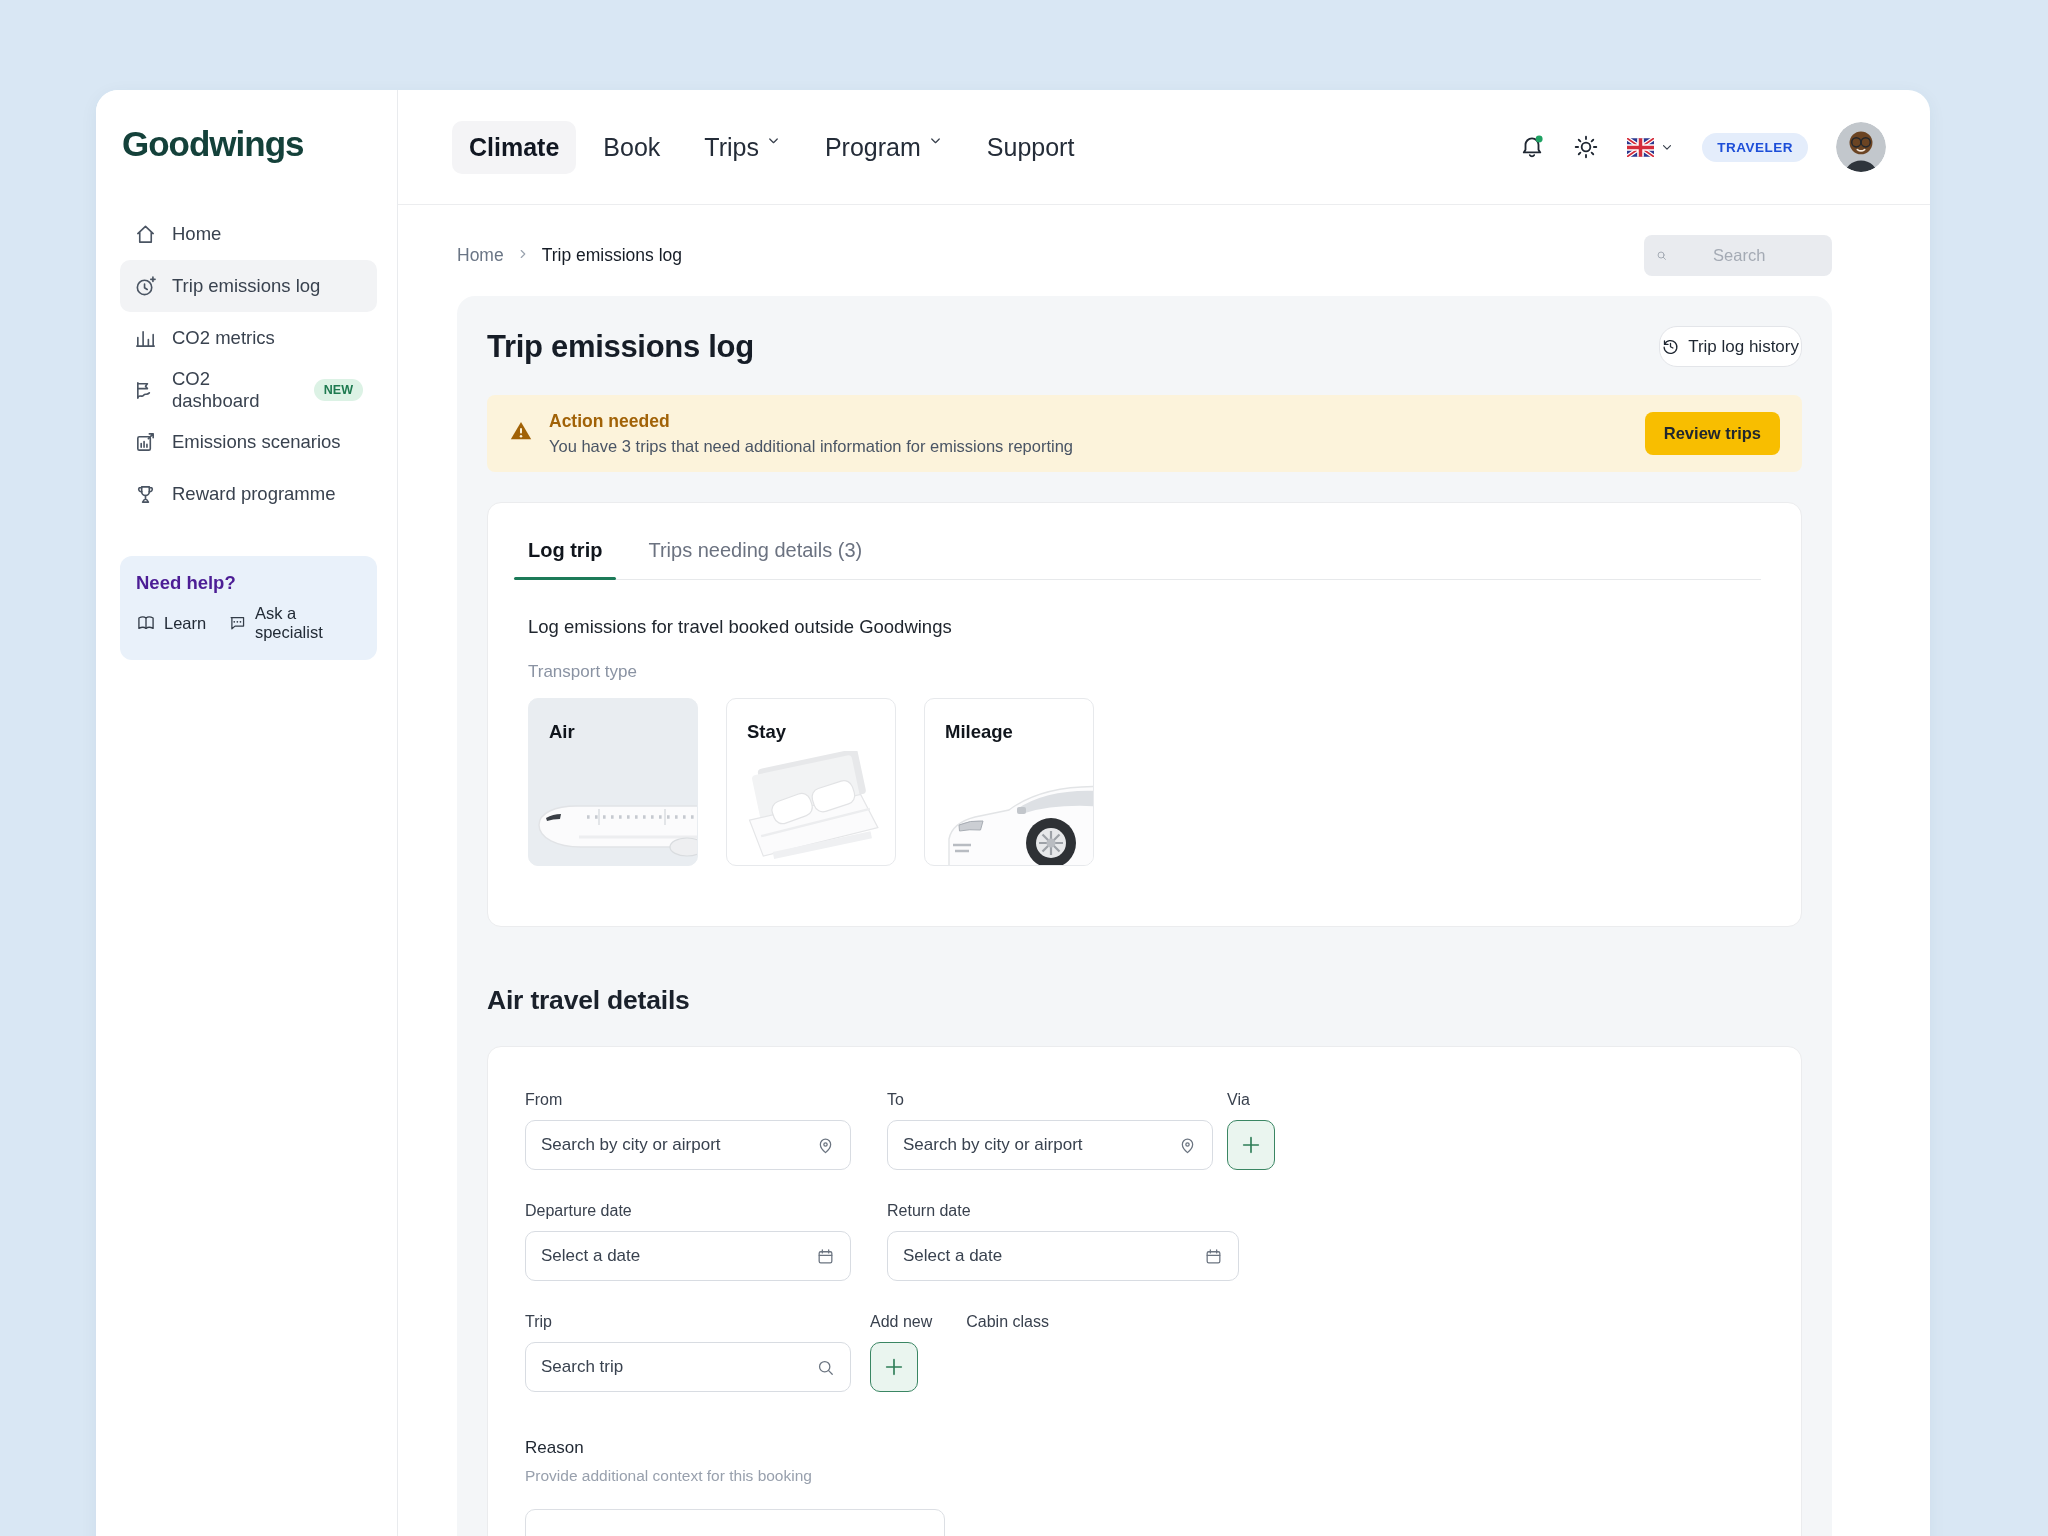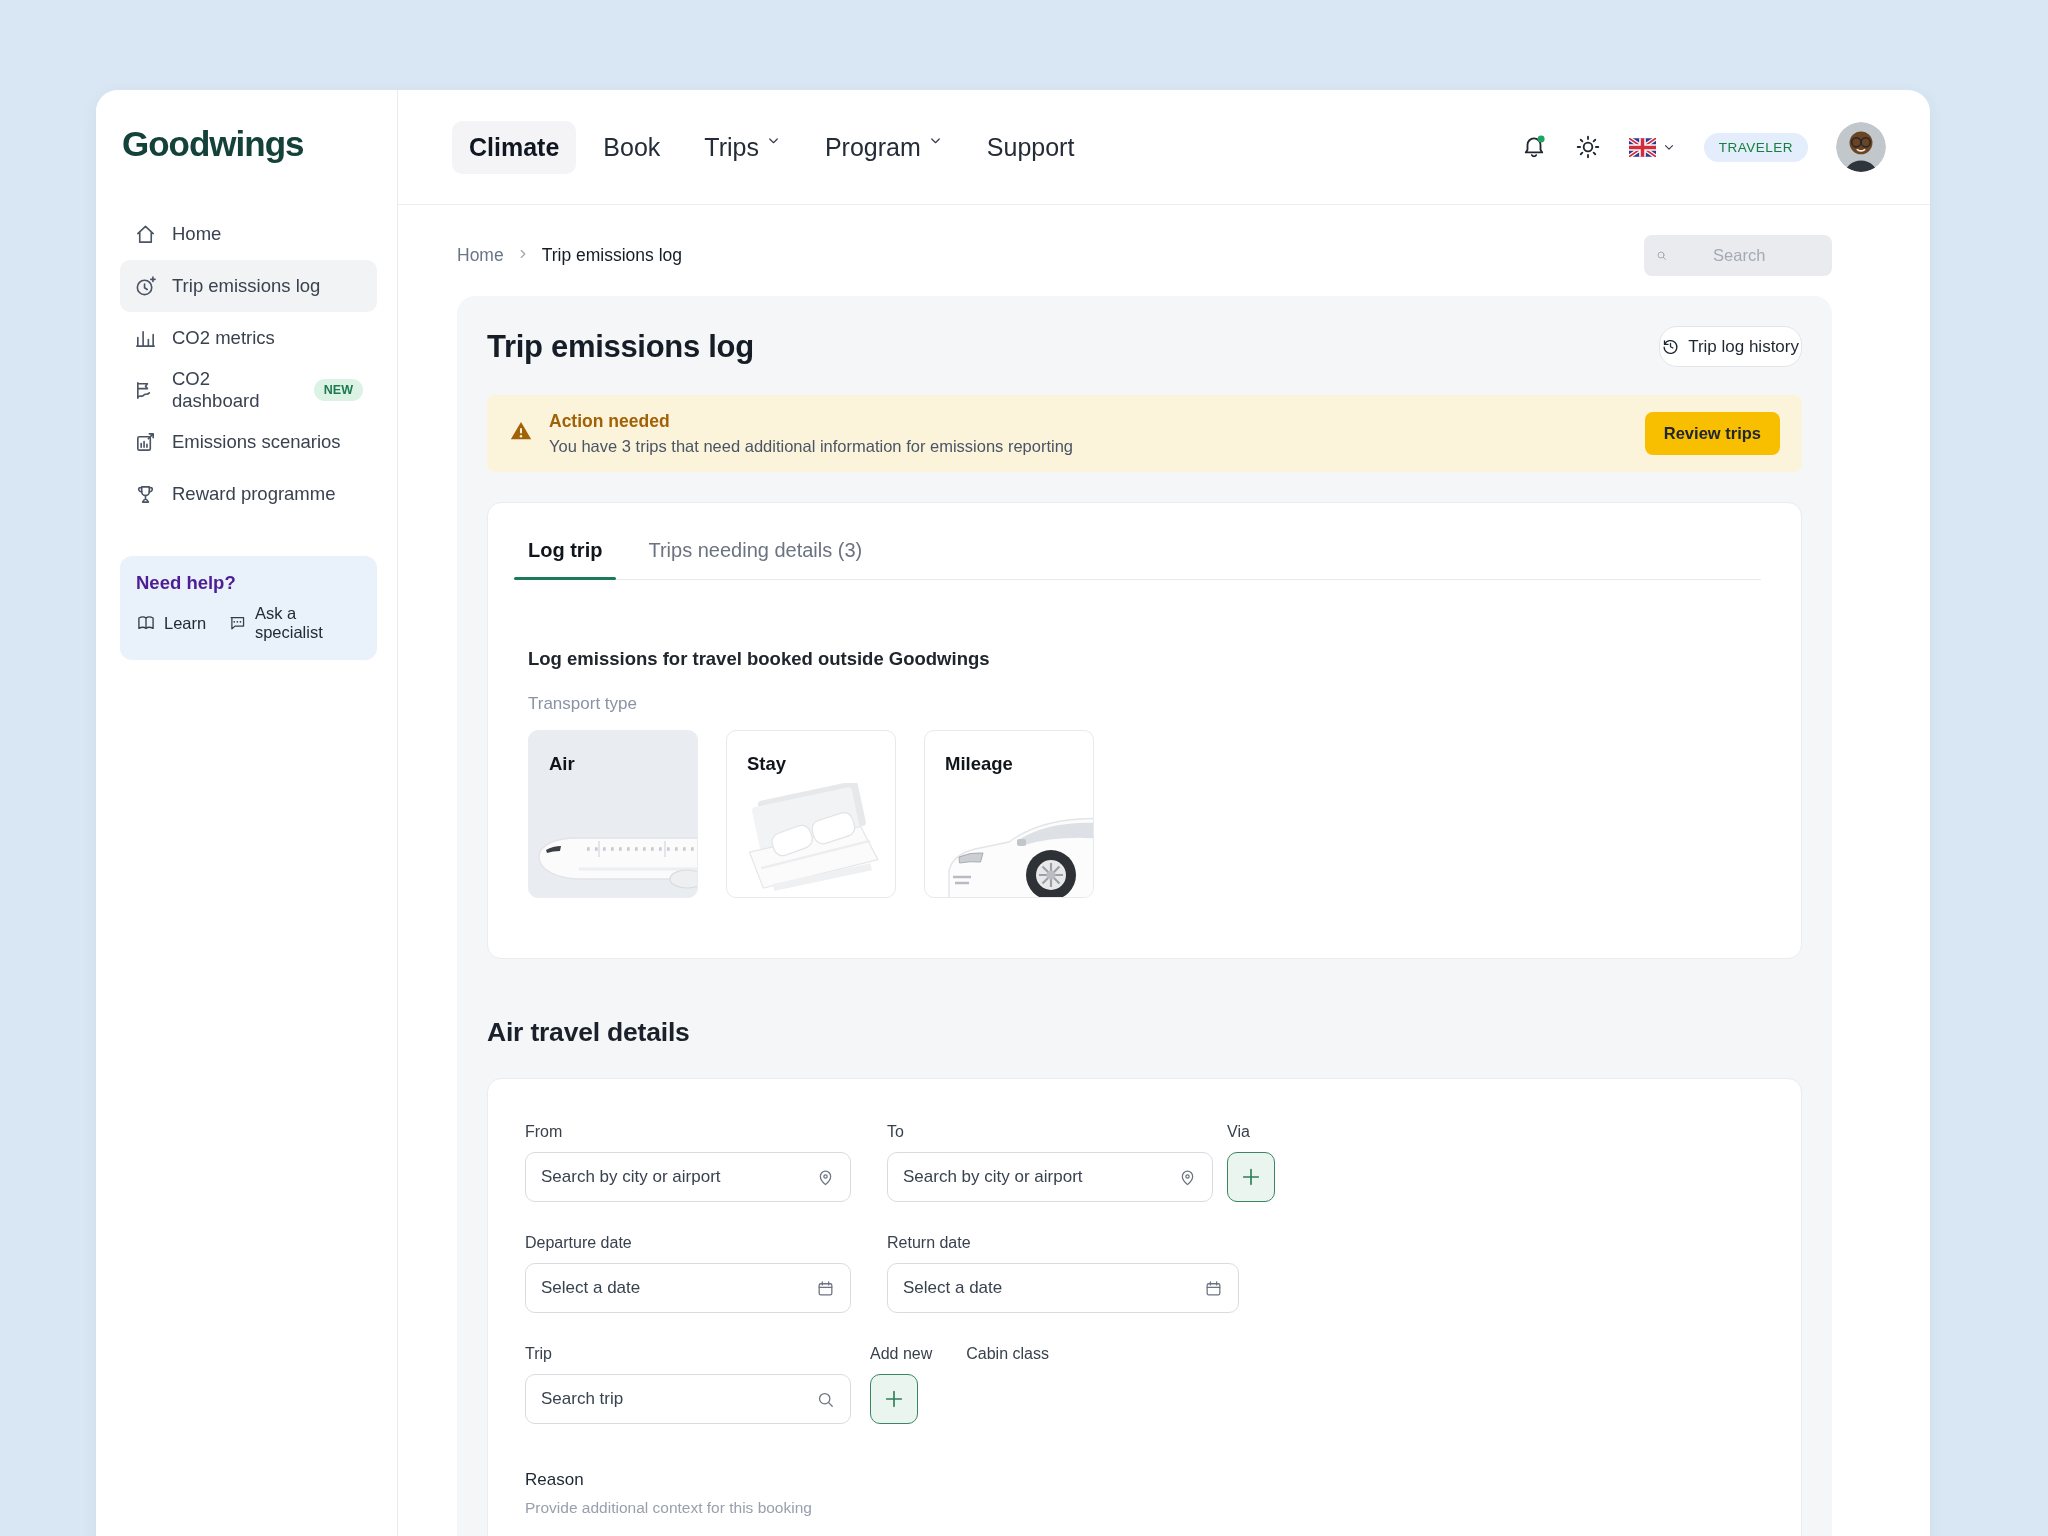--- a/index.html
+++ b/index.html
@@ -35,21 +35,21 @@
   .topnav-item { display:flex; align-items:flex-start; gap:7px; padding:12px 17px; font-size:25px;
                  color:#242C38; border-radius:10px; cursor:pointer; white-space:nowrap; }
   .topnav-item.active { background:#F4F4F6; font-weight:700; color:#111722; }
   .topnav-item svg { width:15px; height:15px; stroke:#3A424E; fill:none; stroke-width:2;
                      stroke-linecap:round; stroke-linejoin:round; }
   .header-right { margin-left:auto; display:flex; align-items:center; gap:28px; }
   .icon-btn { cursor:pointer; display:flex; align-items:center; }
   .icon-btn svg { width:26px; height:26px; stroke:#1F2732; fill:none; stroke-width:1.7;
                   stroke-linecap:round; stroke-linejoin:round; }
   .flag-wrap { display:flex; align-items:center; gap:6px; cursor:pointer; }
-  .traveler-badge { background:#E4EDFB; color:#15803d; font-size:13.5px; font-weight:400;
+  .traveler-badge { background:#E4EDFB; color:#1d4ed8; font-size:13.5px; font-weight:700;
                     letter-spacing:.5px; padding:7px 15px; border-radius:999px; }
   .avatar { width:50px; height:50px; border-radius:50%; overflow:hidden; cursor:pointer; flex-shrink:0; }
 
   
   .content { flex:1; padding:30px 98px 0 59px; overflow:hidden; background:#fff; }
   .crumb-row { display:flex; align-items:center; margin-bottom:20px; }
   .breadcrumb { display:flex; align-items:center; gap:12px; font-size:17.5px; }
   .crumb-home { color:#6A7585; cursor:pointer; }
   .crumb-sep svg { width:14px; height:14px; stroke:#9AA3AF; fill:none; stroke-width:2;
                    stroke-linecap:round; stroke-linejoin:round; }
@@ -80,21 +80,21 @@
                 padding:12px 19px; font-size:16.5px; font-weight:600; color:#20262E;
                 cursor:pointer; font-family:inherit;text-align:center; }
 
   .card { background:#fff; border:1px solid #EBECEE; border-radius:14px; }
   .tabs-card { margin-top:30px; padding:36px 40px 60px; }
   .tabs-row { display:flex; gap:46px; border-bottom:1px solid #E7E9EB; }
   .tab { font-size:20px; color:#6B7280; padding-bottom:17px; position:relative; cursor:pointer; }
   .tab.active { color:#10151C; font-weight:650; }
   .tab.active::after { content:""; position:absolute; left:-14px; right:-14px; bottom:-1px;
                        height:3px; background:#1C7A58; border-radius:2px; }
-  .log-heading { margin-top:68px; font-size:18.5px; color:#20262E;font-weight:bold; }
+  .log-heading { margin-top:36px; font-size:18.5px; color:#20262E; }
   .transport-label { margin-top:24px; font-size:17px; color:#8A93A3; }
   .transport-row { margin-top:16px; display:flex; gap:28px; }
   .t-card { width:170px; height:168px; border-radius:10px; background:#fff; border:1px solid #E7E9EC;
             position:relative; overflow:hidden; cursor:pointer; }
   .t-card.selected { background:#E9EDF1; border-color:#E9EDF1; }
   .t-card-title { position:absolute; top:22px; left:20px; font-size:18.5px; font-weight:700; color:#10151C; }
   .t-img { position:absolute; pointer-events:none; }
 
   .section-heading { margin-top:58px; font-size:26.5px; font-weight:650; color:#1A212B; letter-spacing:-.2px; }
 

